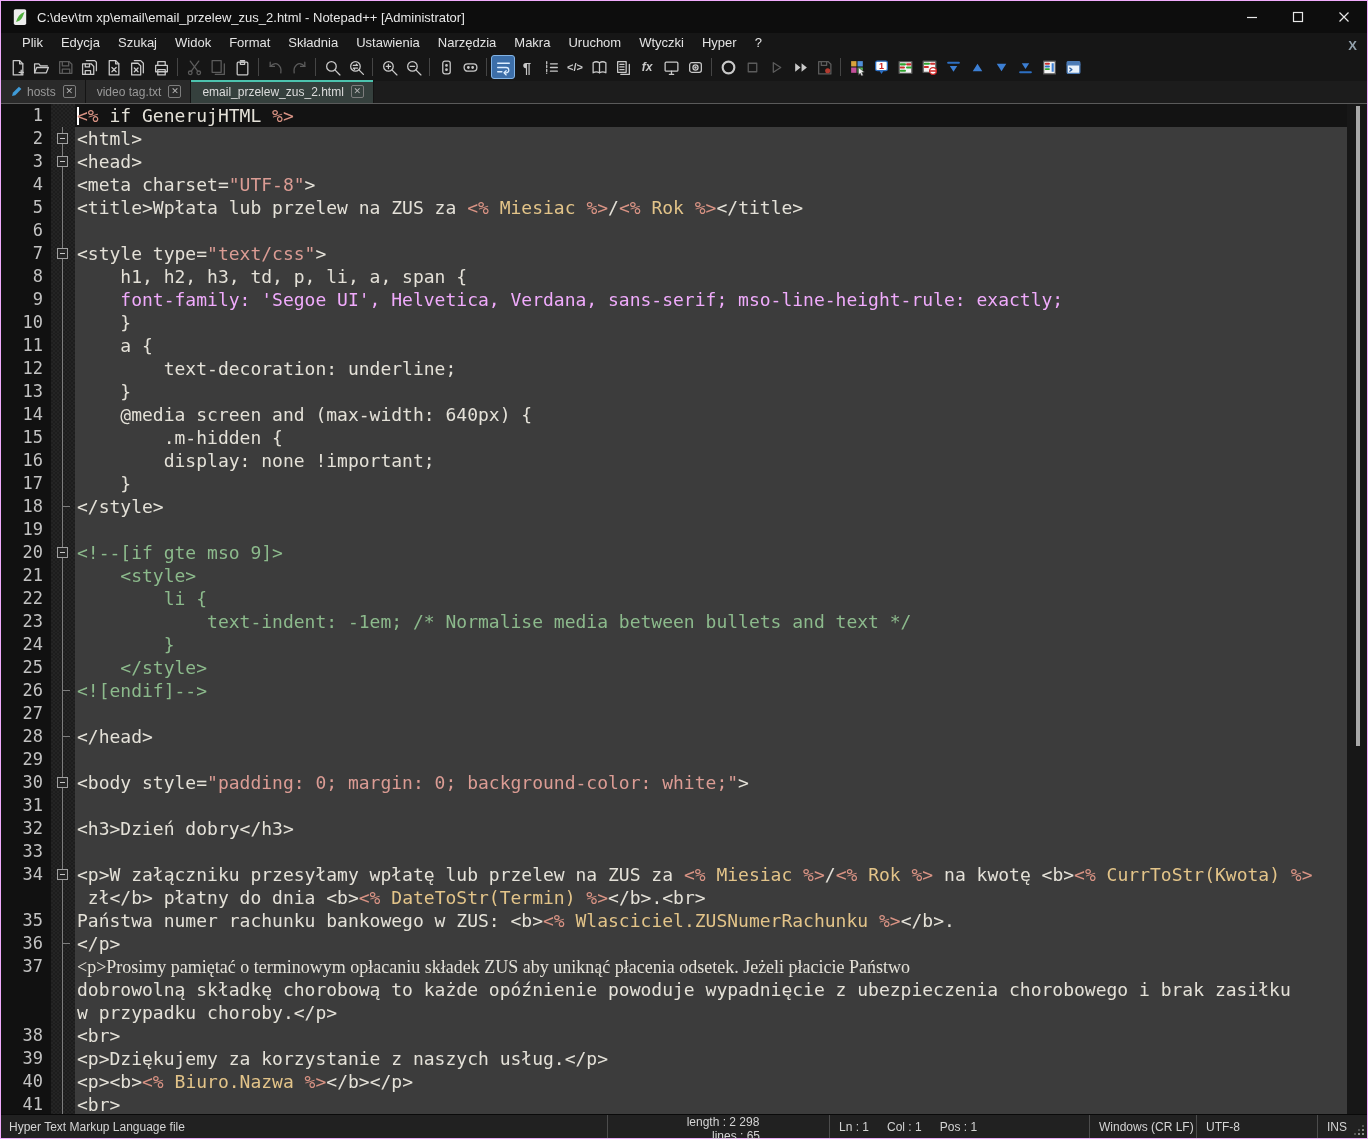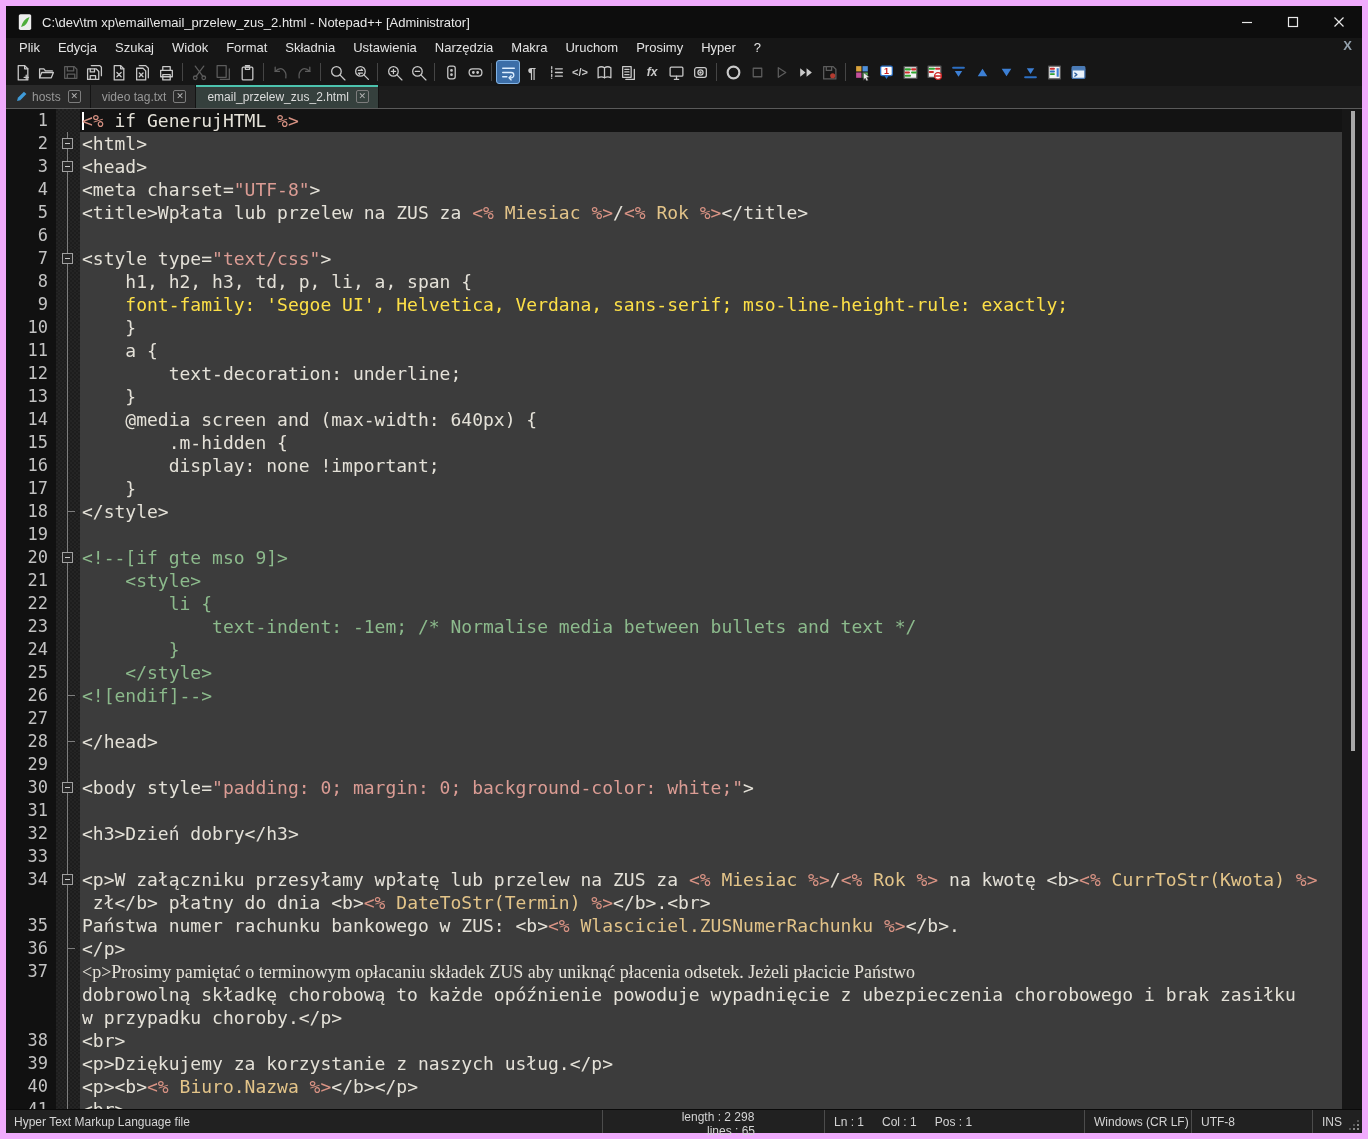--- a/index.html
+++ b/index.html
@@ -1,29 +1,29 @@
 <!DOCTYPE html>
 <html><head>
 <meta charset="utf-8">
 <style>
   * { margin:0; padding:0; box-sizing:border-box; }
   html,body { background:#000; }
   body { width:1368px; height:1139px; overflow:hidden; font-family:"Liberation Sans","DejaVu Sans",sans-serif; }
-  .window { width:1368px; height:1139px; display:flex; flex-direction:column; background:#151515; border:6px solid #f0abfc; }
+  .window { width:1368px; height:1139px; display:flex; flex-direction:column; background:#151515; border:1px solid #f0abfc; }
 
   
   .titlebar { height:32px; background:#0d0d0d; display:flex; align-items:center; flex:none; }
   .app-icon { width:18px; height:18px; margin:0 8px 0 10px; display:inline-flex; }
   .title-text { color:#e8e8e8; font-size:13px; white-space:nowrap; }
   .win-controls { margin-left:auto; display:flex; height:100%; }
   .win-btn { width:46px; height:100%; display:flex; align-items:center; justify-content:center; color:#e8e8e8; }
   .win-btn svg { stroke:#e8e8e8; }
 
   
-  .menubar { height:20px; background:#161616; display:flex; align-items:flex-start; padding-left:4px; flex:none; position:relative; }
+  .menubar { height:20px; background:#161616; display:flex; align-items:flex-end; padding-left:12px; flex:none; position:relative; }
   .menu-item { color:#e3e3e3; font-size:13px; padding:0 9px; line-height:20px; white-space:pre; }
   .menu-close { position:absolute; right:10px; color:#93a1ac; font-size:13px; font-weight:bold; }
 
   
   .toolbar { height:28px; background:#161616; display:flex; align-items:center; padding-left:4px; flex:none; }
   .tb-btn { width:24px; height:24px; display:flex; align-items:center; justify-content:center; color:#c9c9c9; flex:none; }
   .tb-btn.disabled { color:#5c5c5c; }
   .tb-btn.active { background:#3c6ea8; border:1px solid #82b3e4; border-radius:3px; color:#ddeeff; }
   .tb-sep { width:1px; height:18px; background:#454545; margin:0 4px; flex:none; }
   .tb-text { font-size:12px; font-weight:bold; font-style:italic; }
@@ -113,21 +113,21 @@
     <span class="menu-item">Plik</span>
       <span class="menu-item">Edycja</span>
       <span class="menu-item">Szukaj</span>
       <span class="menu-item">Widok</span>
       <span class="menu-item">Format</span>
       <span class="menu-item">Składnia</span>
       <span class="menu-item">Ustawienia</span>
       <span class="menu-item">Narzędzia</span>
       <span class="menu-item">Makra</span>
       <span class="menu-item">Uruchom</span>
-      <span class="menu-item">Prosimy</span>
+      <span class="menu-item">Wtyczki</span>
       <span class="menu-item">Hyper</span>
       <span class="menu-item">?</span>
       <span class="menu-close">X</span>
   </div>
 
   <div class="toolbar" id="toolbar">
       <span class="tb-btn">
         <svg viewBox="0 0 16 16" width="17" height="17" fill="none" stroke="currentColor" stroke-width="1.2" stroke-linecap="round" stroke-linejoin="round">
           <path d="M4 1.5h6l3 3V15H4z"></path>
           <path d="M10 1.5v3h3"></path>
@@ -458,21 +458,21 @@
           <span class="codewrap"><span class="code"><span style="color: rgb(228, 225, 216);">&lt;style type=</span><span style="color: rgb(219, 156, 148);">"text/css"</span><span style="color: rgb(228, 225, 216);">&gt;</span></span></span>
         </div>
         <div class="row">
           <span class="ln">8</span>
           <span class="fold f-line"></span>
           <span class="codewrap"><span class="code"><span style="color: rgb(228, 225, 216);">    h1, h2, h3, td, p, li, a, span {</span></span></span>
         </div>
         <div class="row">
           <span class="ln">9</span>
           <span class="fold f-line"></span>
-          <span class="codewrap"><span class="code"><span style="color: #fde047;">    font-family: 'Segoe UI', Helvetica, Verdana, sans-serif; mso-line-height-rule: exactly;</span></span></span>
+          <span class="codewrap"><span class="code"><span style="color: #f0abfc;">    font-family: 'Segoe UI', Helvetica, Verdana, sans-serif; mso-line-height-rule: exactly;</span></span></span>
         </div>
         <div class="row">
           <span class="ln">10</span>
           <span class="fold f-line"></span>
           <span class="codewrap"><span class="code"><span style="color: rgb(228, 225, 216);">    }</span></span></span>
         </div>
         <div class="row">
           <span class="ln">11</span>
           <span class="fold f-line"></span>
           <span class="codewrap"><span class="code"><span style="color: rgb(228, 225, 216);">    a {</span></span></span>

